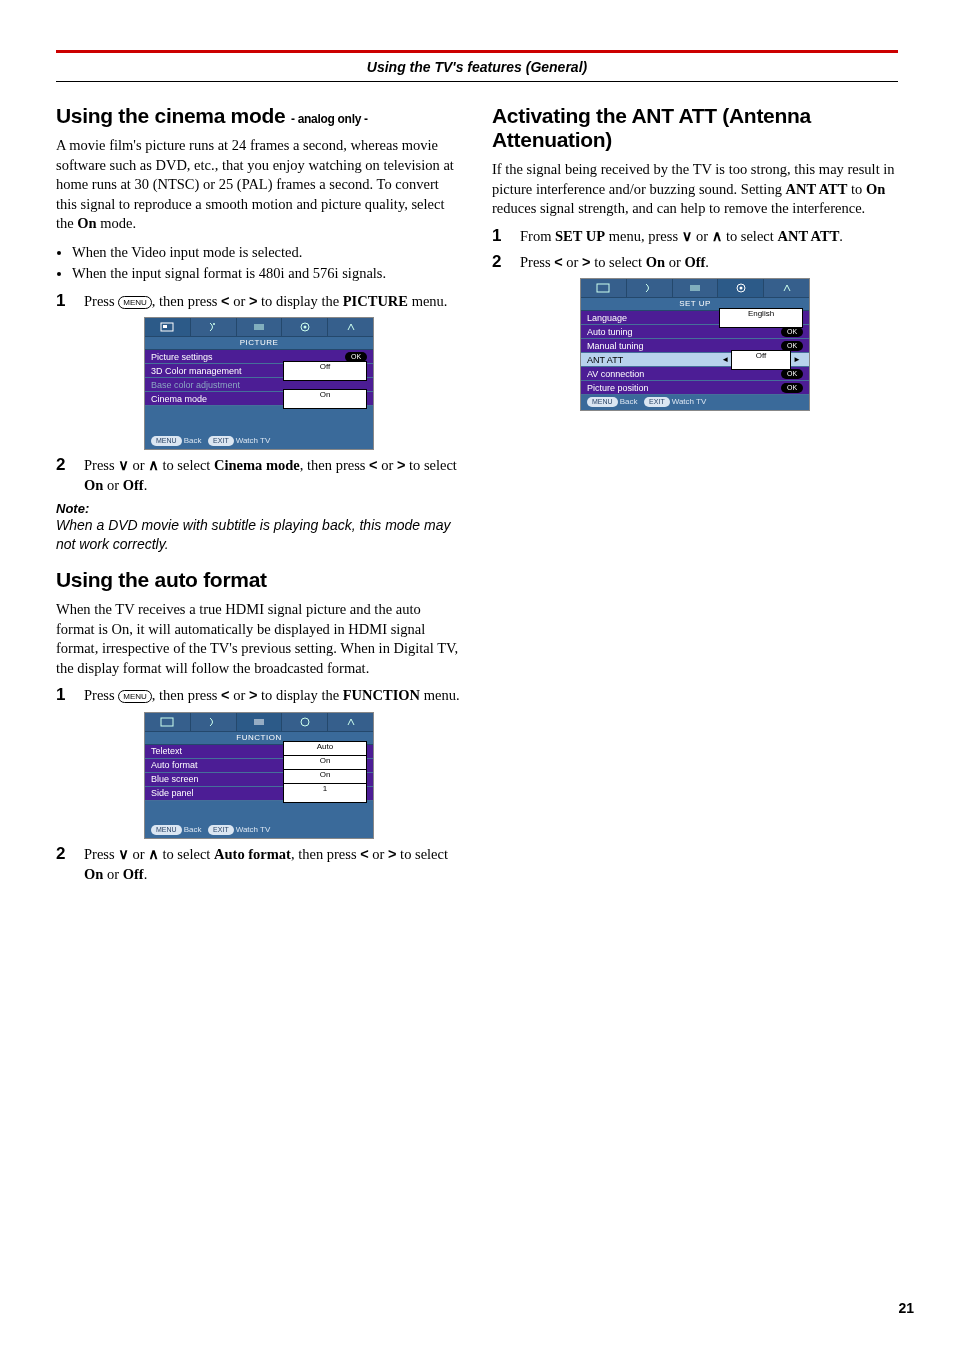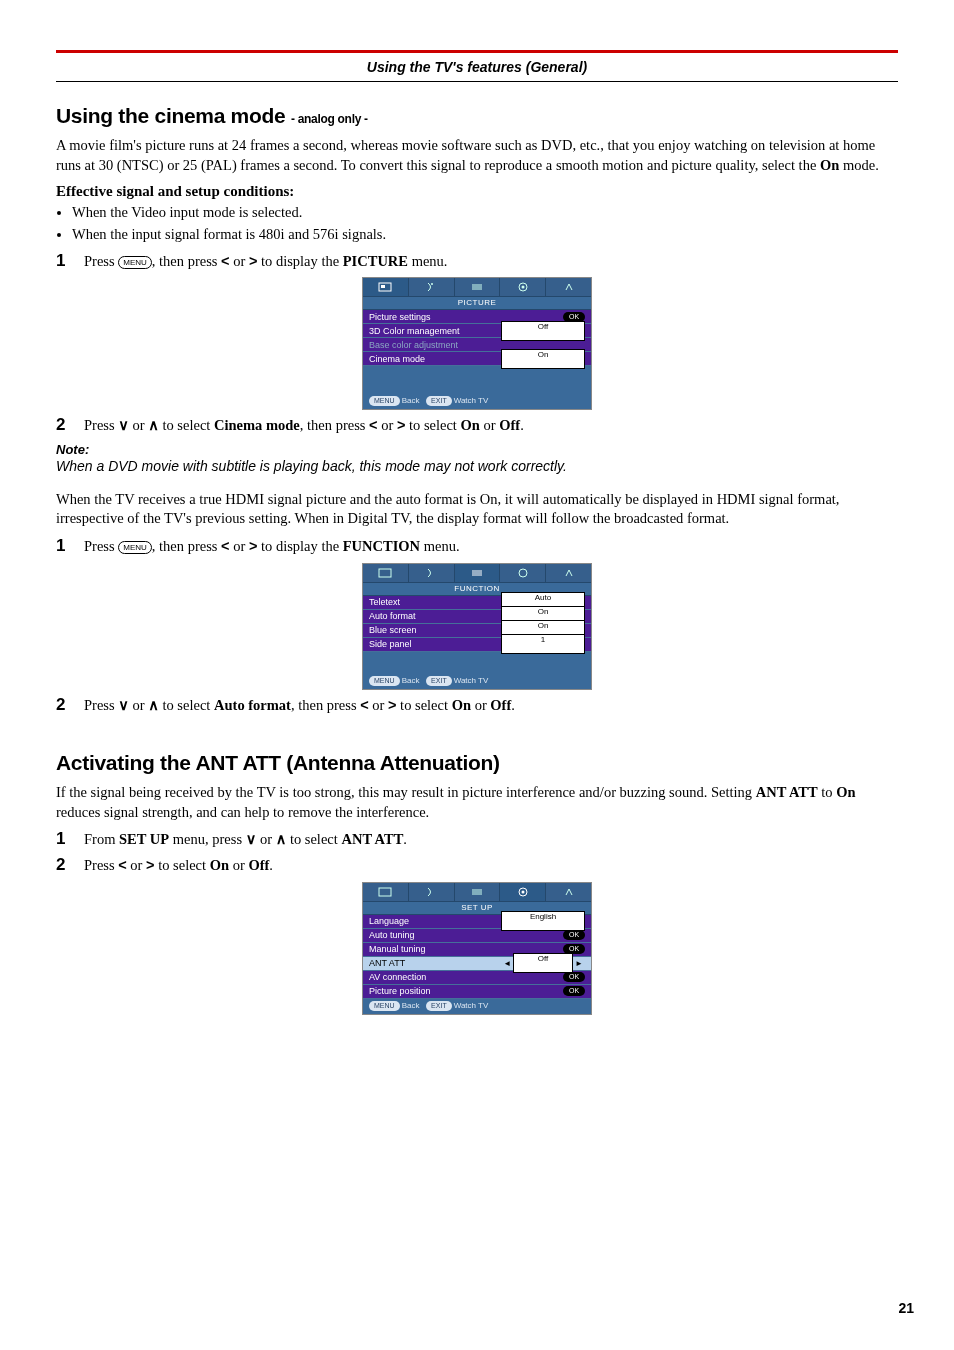--- a/index.html
+++ b/index.html
@@ -24,21 +24,20 @@
     font-weight: bold;
     font-style: italic;
     font-size: 14px;
     padding: 4px 0 6px 0;
     border-bottom: 1px solid #000;
     margin-bottom: 22px;
   }
   .columns {
     display: flex;
     gap: 30px;
-    flex-direction: column;
   }
   .col { flex: 1; min-width: 0; }
   h2.title {
     font-family: Arial, sans-serif;
     font-weight: 900;
     font-size: 21px;
     margin-bottom: 8px;
     line-height: 1.15;
     letter-spacing: -0.3px;
   }
@@ -178,21 +177,20 @@
 <div class="columns">
 
   <div class="col">
 
     <h2 class="title">
       <span>Using the cinema mode </span><span class="subtext">- analog only -</span>
     </h2>
     <p>
       <span>A movie film's picture runs at 24 frames a second, whereas movie software such as DVD, etc., that you enjoy watching on television at home runs at 30 (NTSC) or 25 (PAL) frames a second. To convert this signal to reproduce a smooth motion and picture quality, select the </span><b>On</b><span> mode.</span>
     </p>
-    <div class="subhead">Effective signal and setup conditions:</div>
     <ul class="bullets">
       <li>When the Video input mode is selected.</li>
       <li>When the input signal format is 480i and 576i signals.</li>
     </ul>
 
     <div class="step">
       <div class="step-num">1</div>
       <div class="step-text">
         <span>Press </span><span class="menubtn">MENU</span><span>, then press </span><span class="arrow">&lt;</span><span> or </span><span class="arrow">&gt;</span><span> to display the </span><b>PICTURE</b><span> menu.</span>
       </div>
@@ -257,20 +255,21 @@
     <div class="step">
       <div class="step-num">2</div>
       <div class="step-text">
         <span>Press </span><span class="arrow">∨</span><span> or </span><span class="arrow">∧</span><span> to select </span><b>Cinema mode</b><span>, then press </span><span class="arrow">&lt;</span><span> or </span><span class="arrow">&gt;</span><span> to select </span><b>On</b><span> or </span><b>Off</b><span>.</span>
       </div>
     </div>
 
     <div class="note-head">Note:</div>
     <div class="note-body">When a DVD movie with subtitle is playing back, this mode may not work correctly.</div>
 
+    <h2 class="title">Using the auto format</h2>
     <p>When the TV receives a true HDMI signal picture and the auto format is On, it will automatically be displayed in HDMI signal format, irrespective of the TV's previous setting. When in Digital TV, the display format will follow the broadcasted format.</p>
 
     <div class="step">
       <div class="step-num">1</div>
       <div class="step-text">
         <span>Press </span><span class="menubtn">MENU</span><span>, then press </span><span class="arrow">&lt;</span><span> or </span><span class="arrow">&gt;</span><span> to display the </span><b>FUNCTION</b><span> menu.</span>
       </div>
     </div>
 
     <div class="osd">

